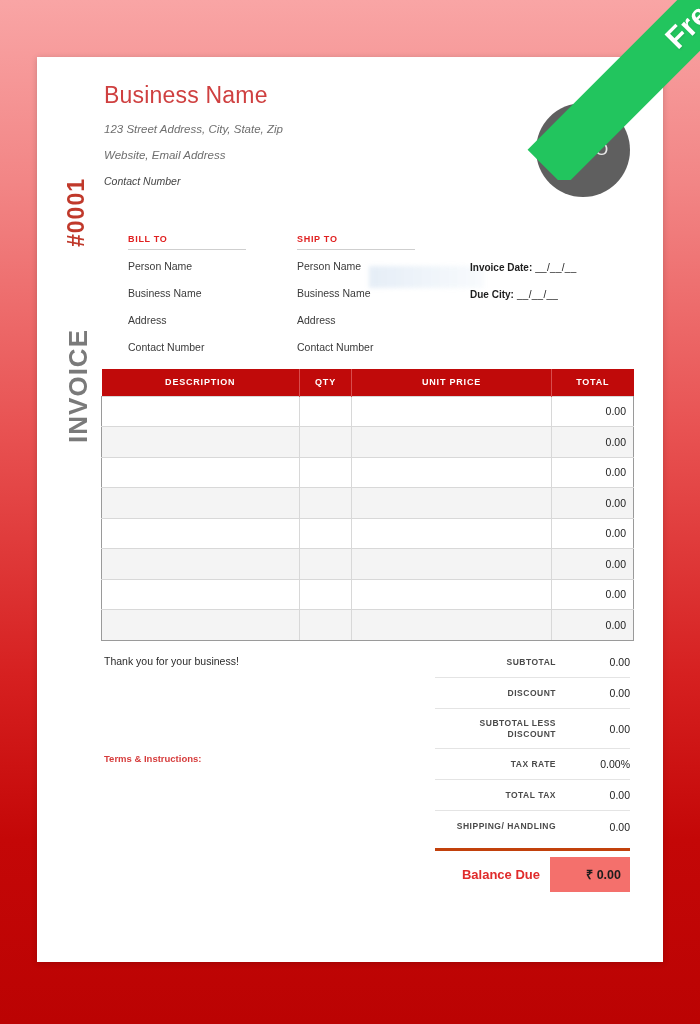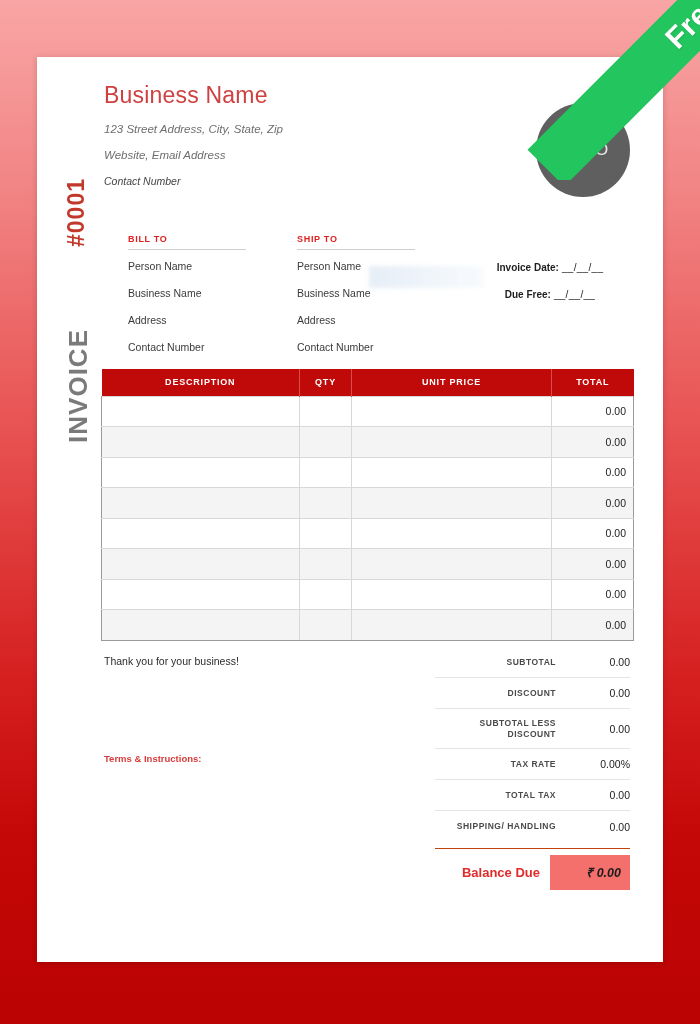--- a/index.html
+++ b/index.html
@@ -172,21 +172,21 @@
     background: linear-gradient(to right, rgba(225,235,245,.85), rgba(236,244,250,.35));
     filter: blur(2px);
     pointer-events: none;
   }
 
   .dates {
     position: absolute;
     right: 0;
     top: 28px;
     width: 160px;
-    text-align: center;
+    text-align: left;
   }
   .date-row {
     font-size: 10px;
     color: #1e1e1e;
     margin-bottom: 16px;
     white-space: nowrap;
   }
   .date-row b { font-weight: bold; }
   .date-row .blanks { letter-spacing: .3px; margin-left: 3px; }
 
@@ -272,41 +272,40 @@
     font-size: 10.5px;
     color: #222;
   }
   .tot-row.tall { height: 40px; }
   .tot-row.last { border-bottom: none; }
 
   .balance {
     display: flex;
     align-items: stretch;
     margin-top: 6px;
-    border-top: 1px solid #c2410c;
+    border-top: 3px solid #c2410c;
     padding-top: 6px;
   }
   .balance .lbl {
     flex: 1;
     text-align: right;
     padding-right: 10px;
     font-size: 13px;
     font-weight: bold;
     color: #e02b2b;
     align-self: center;
   }
   .balance .val {
     width: 80px;
     background: #f4706c;
     color: #1c1c1c;
     font-size: 12.5px;
     font-weight: bold;
     text-align: right;
     padding: 9px 9px 9px 0;
-    font-style: italic;
   }
 </style>
 </head>
 <body>
 
 <div class="ribbon-wrap">
   <div class="ribbon">
     <span class="ribbon-text">Free</span>
   </div>
 </div>
@@ -349,21 +348,21 @@
       <div class="col-row">Contact Number</div>
     </div>
 
     <div class="watermark"></div>
 
     <div class="dates">
       <div class="date-row">
         <b>Invoice Date:</b><span class="blanks">__/__/__</span>
       </div>
       <div class="date-row">
-        <b>Due Free:</b><span class="blanks">__/__/__</span>
+        <b>Due City:</b><span class="blanks">__/__/__</span>
       </div>
     </div>
   </div>
 
   <table class="tbl">
     <colgroup>
       <col class="c-desc">
         <col class="c-qty">
         <col class="c-unit">
         <col class="c-tot">

